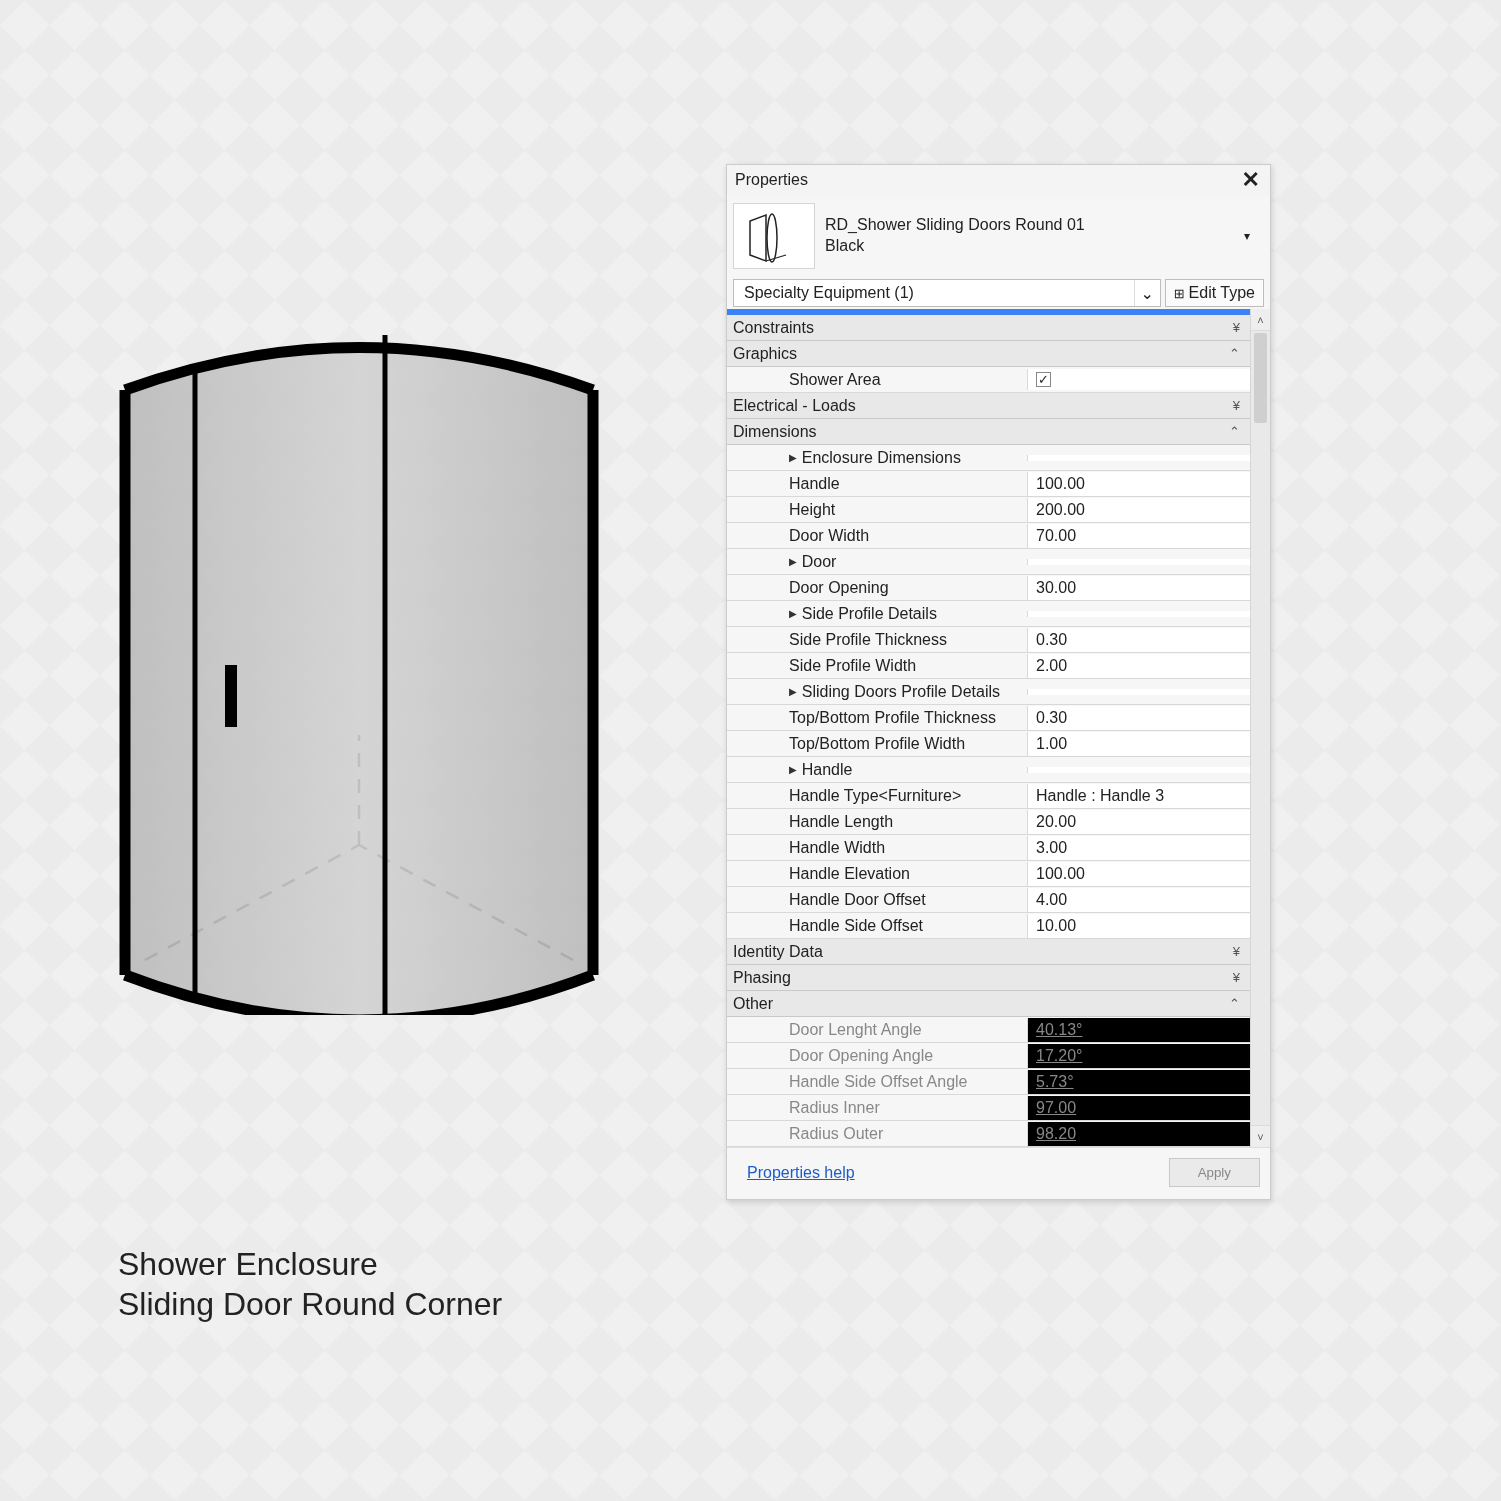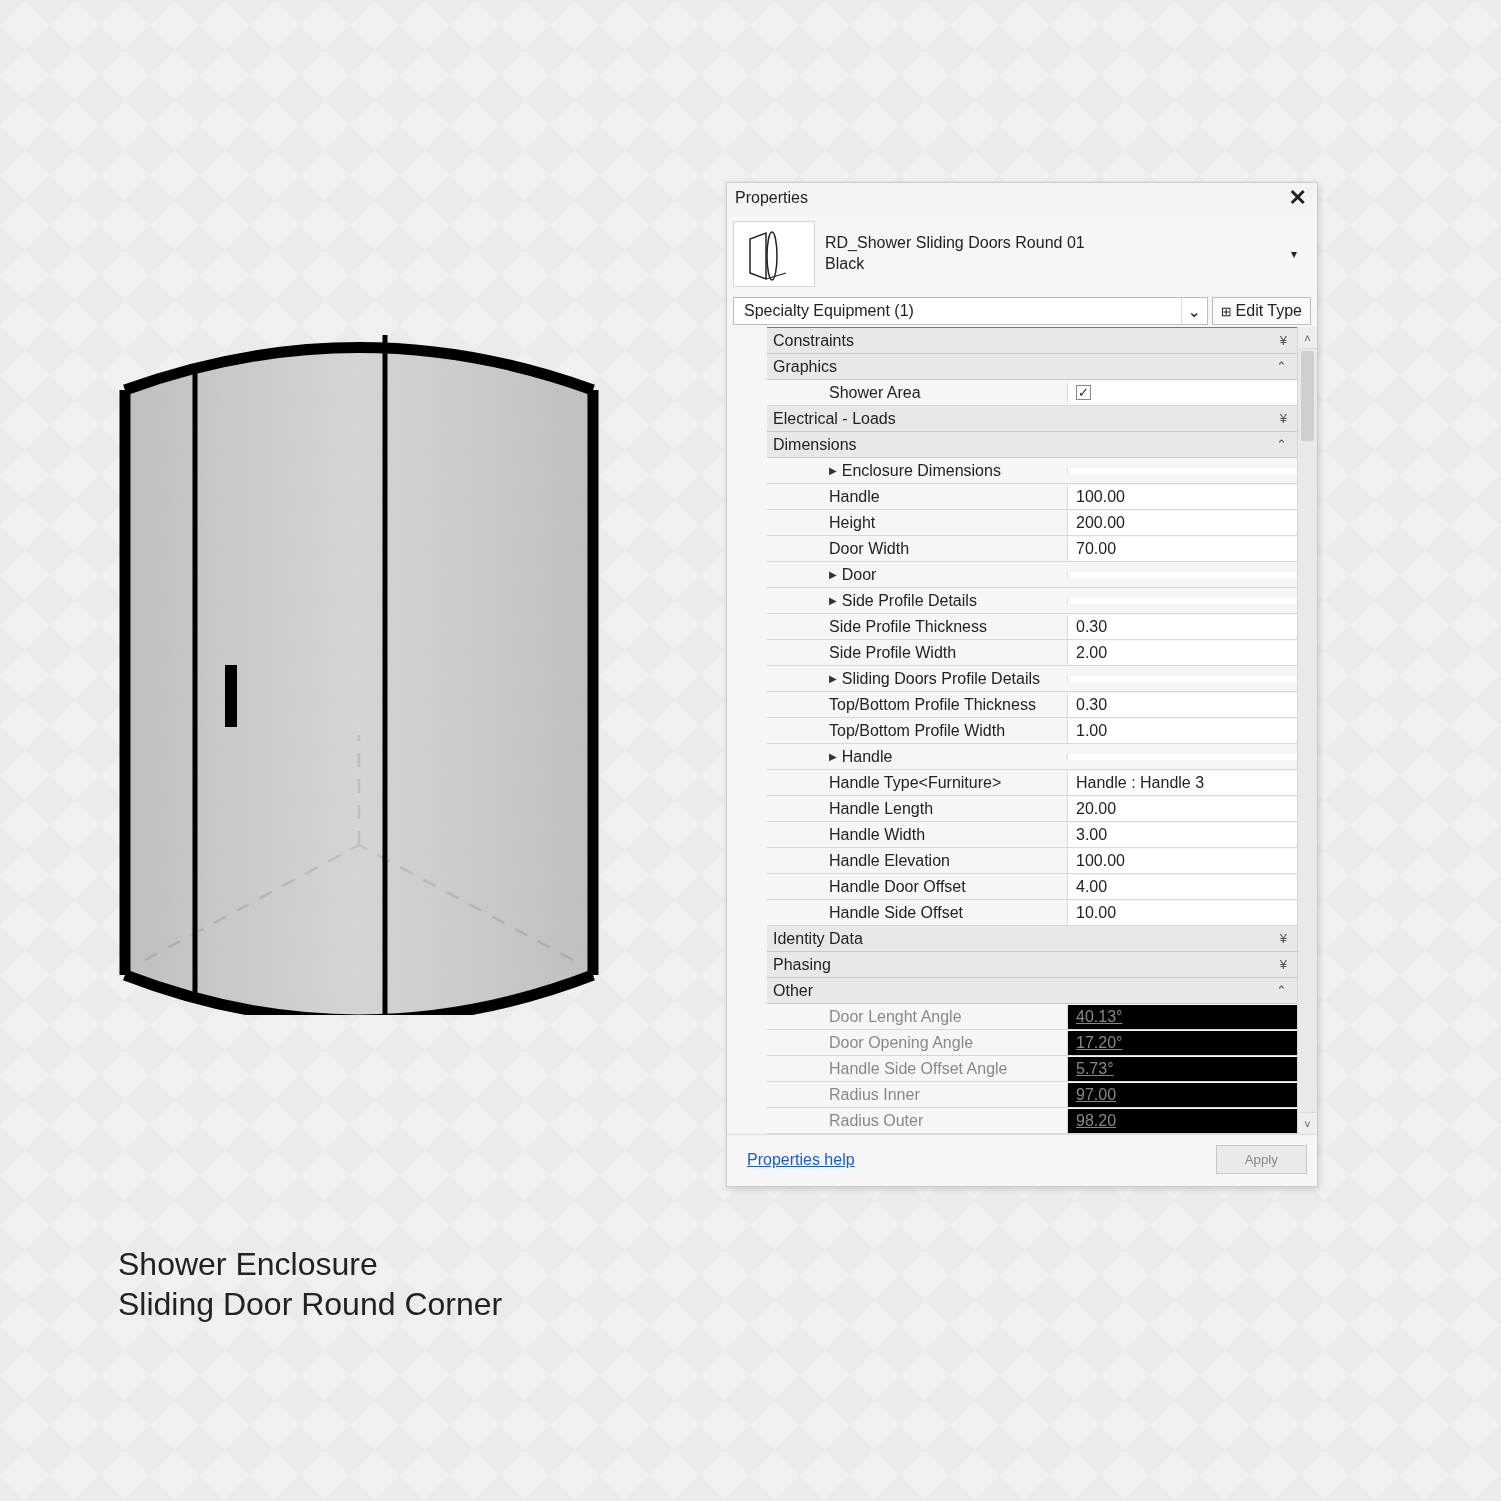--- a/index.html
+++ b/index.html
@@ -33,22 +33,22 @@
   }
   
   .illus {
     position: absolute;
     left: 115px; top: 335px;
     width: 488px; height: 680px;
   }
   
   .panel {
     position: absolute;
-    left: 726px; top: 182px;
-    width: 592px;
+    left: 726px; top: 164px;
+    width: 545px;
     background: #f6f6f6;
     border: 1px solid #ccc;
     color: #222;
     font-size: 16px;
     box-shadow: 1px 2px 6px rgba(0,0,0,0.15);
   }
   .panel-title {
     display: flex; justify-content: space-between; align-items: center;
     padding: 4px 8px 6px 8px;
     background: #f4f4f4;
@@ -88,22 +88,21 @@
     cursor:pointer;
   }
   .cat-edit-wrap { display:flex; gap:4px; }
   .cat-edit-wrap .cat-row { flex:1; margin-right:0; }
   .grid-wrap {
     position: relative;
     display:flex;
   }
   .grid {
     flex:1;
-    border-top:1px solid #3b82f6;
-    margin-left:40px;
+    border-top:6px solid #3b82f6;
   }
   .scrollbar {
     width: 20px;
     background: #e9e9e9;
     border-left:1px solid #d6d6d6;
     position: relative;
   }
   .sb-btn { height:22px; display:flex; align-items:center; justify-content:center; font-size:11px; color:#555; background:#eee; border-bottom:1px solid #dcdcdc;}
   .sb-btn.bot { position:absolute; bottom:0; left:0; right:0; border-bottom:none; border-top:1px solid #dcdcdc; }
   .sb-thumb { position:absolute; left:3px; right:3px; top:24px; height:90px; background:#cfcfcf; border-radius:2px; }
@@ -272,20 +271,24 @@
       </div>
       <div class="row">
         <div class="label sub">Door Width</div>
         <div class="val">70.00</div>
       </div>
       <div class="row">
         <div class="label sub arrow">Door</div>
         <div class="val"></div>
       </div>
       <div class="row">
+        <div class="label sub">Door Opening</div>
+        <div class="val">30.00</div>
+      </div>
+      <div class="row">
         <div class="label sub arrow">Side Profile Details</div>
         <div class="val"></div>
       </div>
       <div class="row">
         <div class="label sub">Side Profile Thickness</div>
         <div class="val">0.30</div>
       </div>
       <div class="row">
         <div class="label sub">Side Profile Width</div>
         <div class="val">2.00</div>

